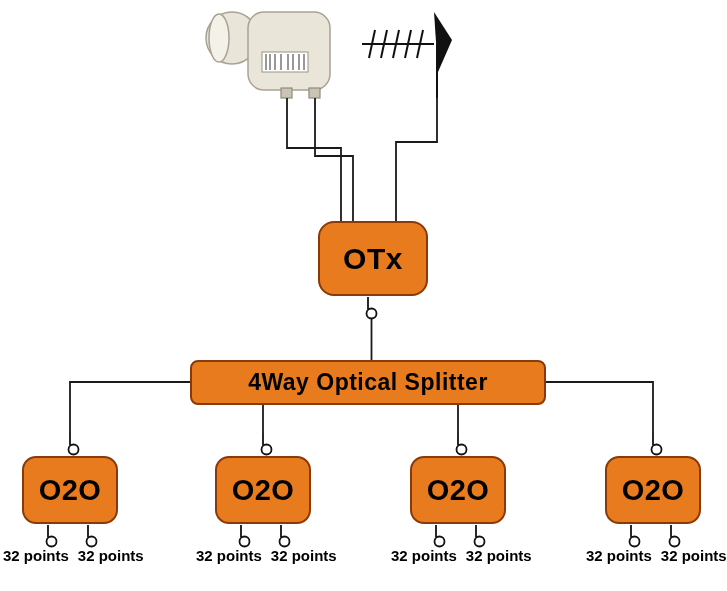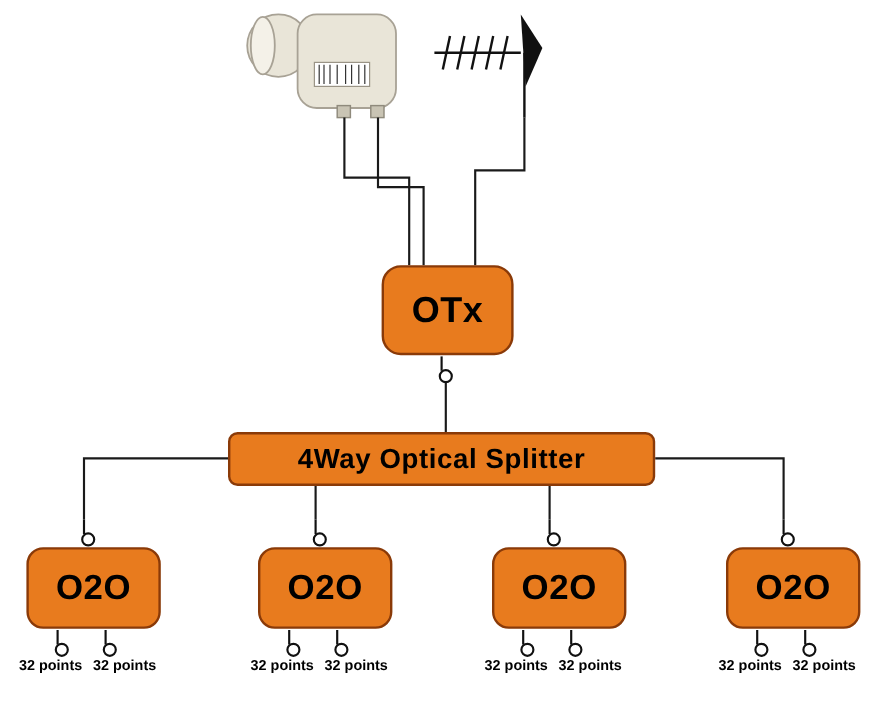--- a/index.html
+++ b/index.html
@@ -9,29 +9,29 @@
   }
   svg.layer { position:absolute; left:0; top:0; width:727px; height:591px; }
   .box {
     position:absolute; background:#E87B1E; border:2px solid #8a3a08;
     display:flex; align-items:center; justify-content:center;
     font-weight:bold; color:#000; box-sizing:border-box;
     text-align:center; letter-spacing:0.5px;
   }
   .otx      { left:318px; top:221px; width:110px; height:75px; border-radius:16px; font-size:30px; }
   .splitter { left:190px; top:360px; width:356px; height:45px; border-radius:8px;  font-size:23px; }
-  .o2o      { top:456px; width:112px; height:68px; border-radius:14px; font-size:29px; }
+  .o2o      { top:456px; width:96px; height:68px; border-radius:14px; font-size:29px; }
   .o2o-1 { left:22px; }
   .o2o-2 { left:215px; }
   .o2o-3 { left:410px; }
   .o2o-4 { left:605px; }
   .points {
     position:absolute; top:547px; width:140px;
-    display:flex; justify-content:center; gap:9px;
-    font-size:12px; font-weight:bold; color:#000; white-space:nowrap;
+    display:flex; gap:9px;
+    font-size:15px; font-weight:bold; color:#000; white-space:nowrap;
   }
   .points-1 { left:3px; }
   .points-2 { left:196px; }
   .points-3 { left:391px; }
   .points-4 { left:586px; }
 </style>
 </head>
 <body>
 
 <div class="canvas">

